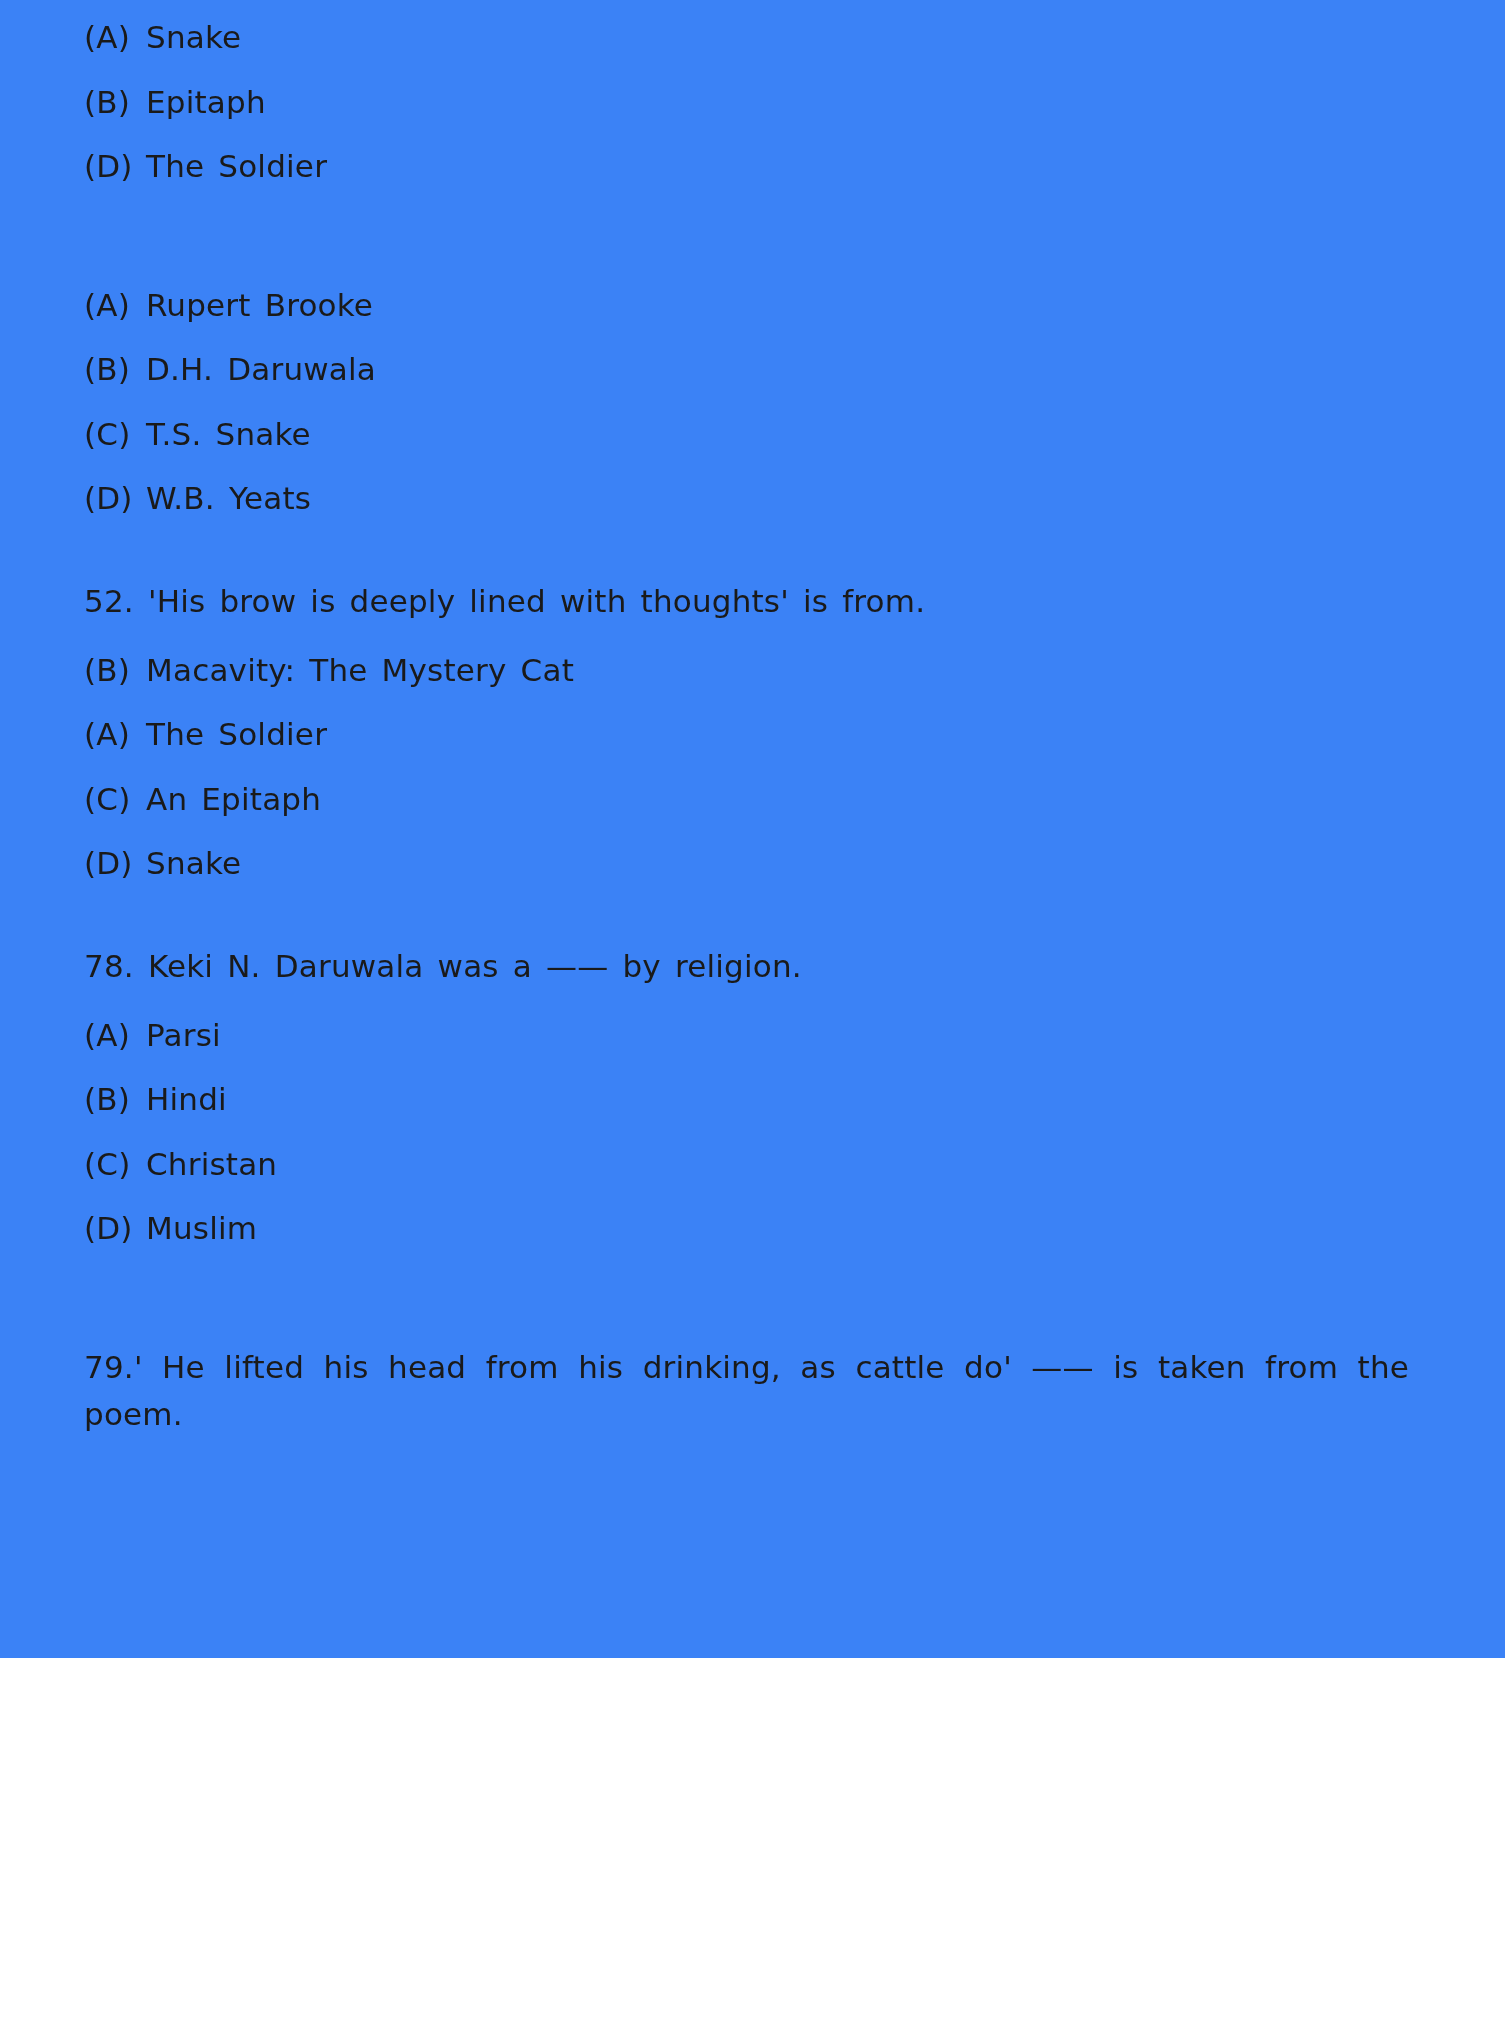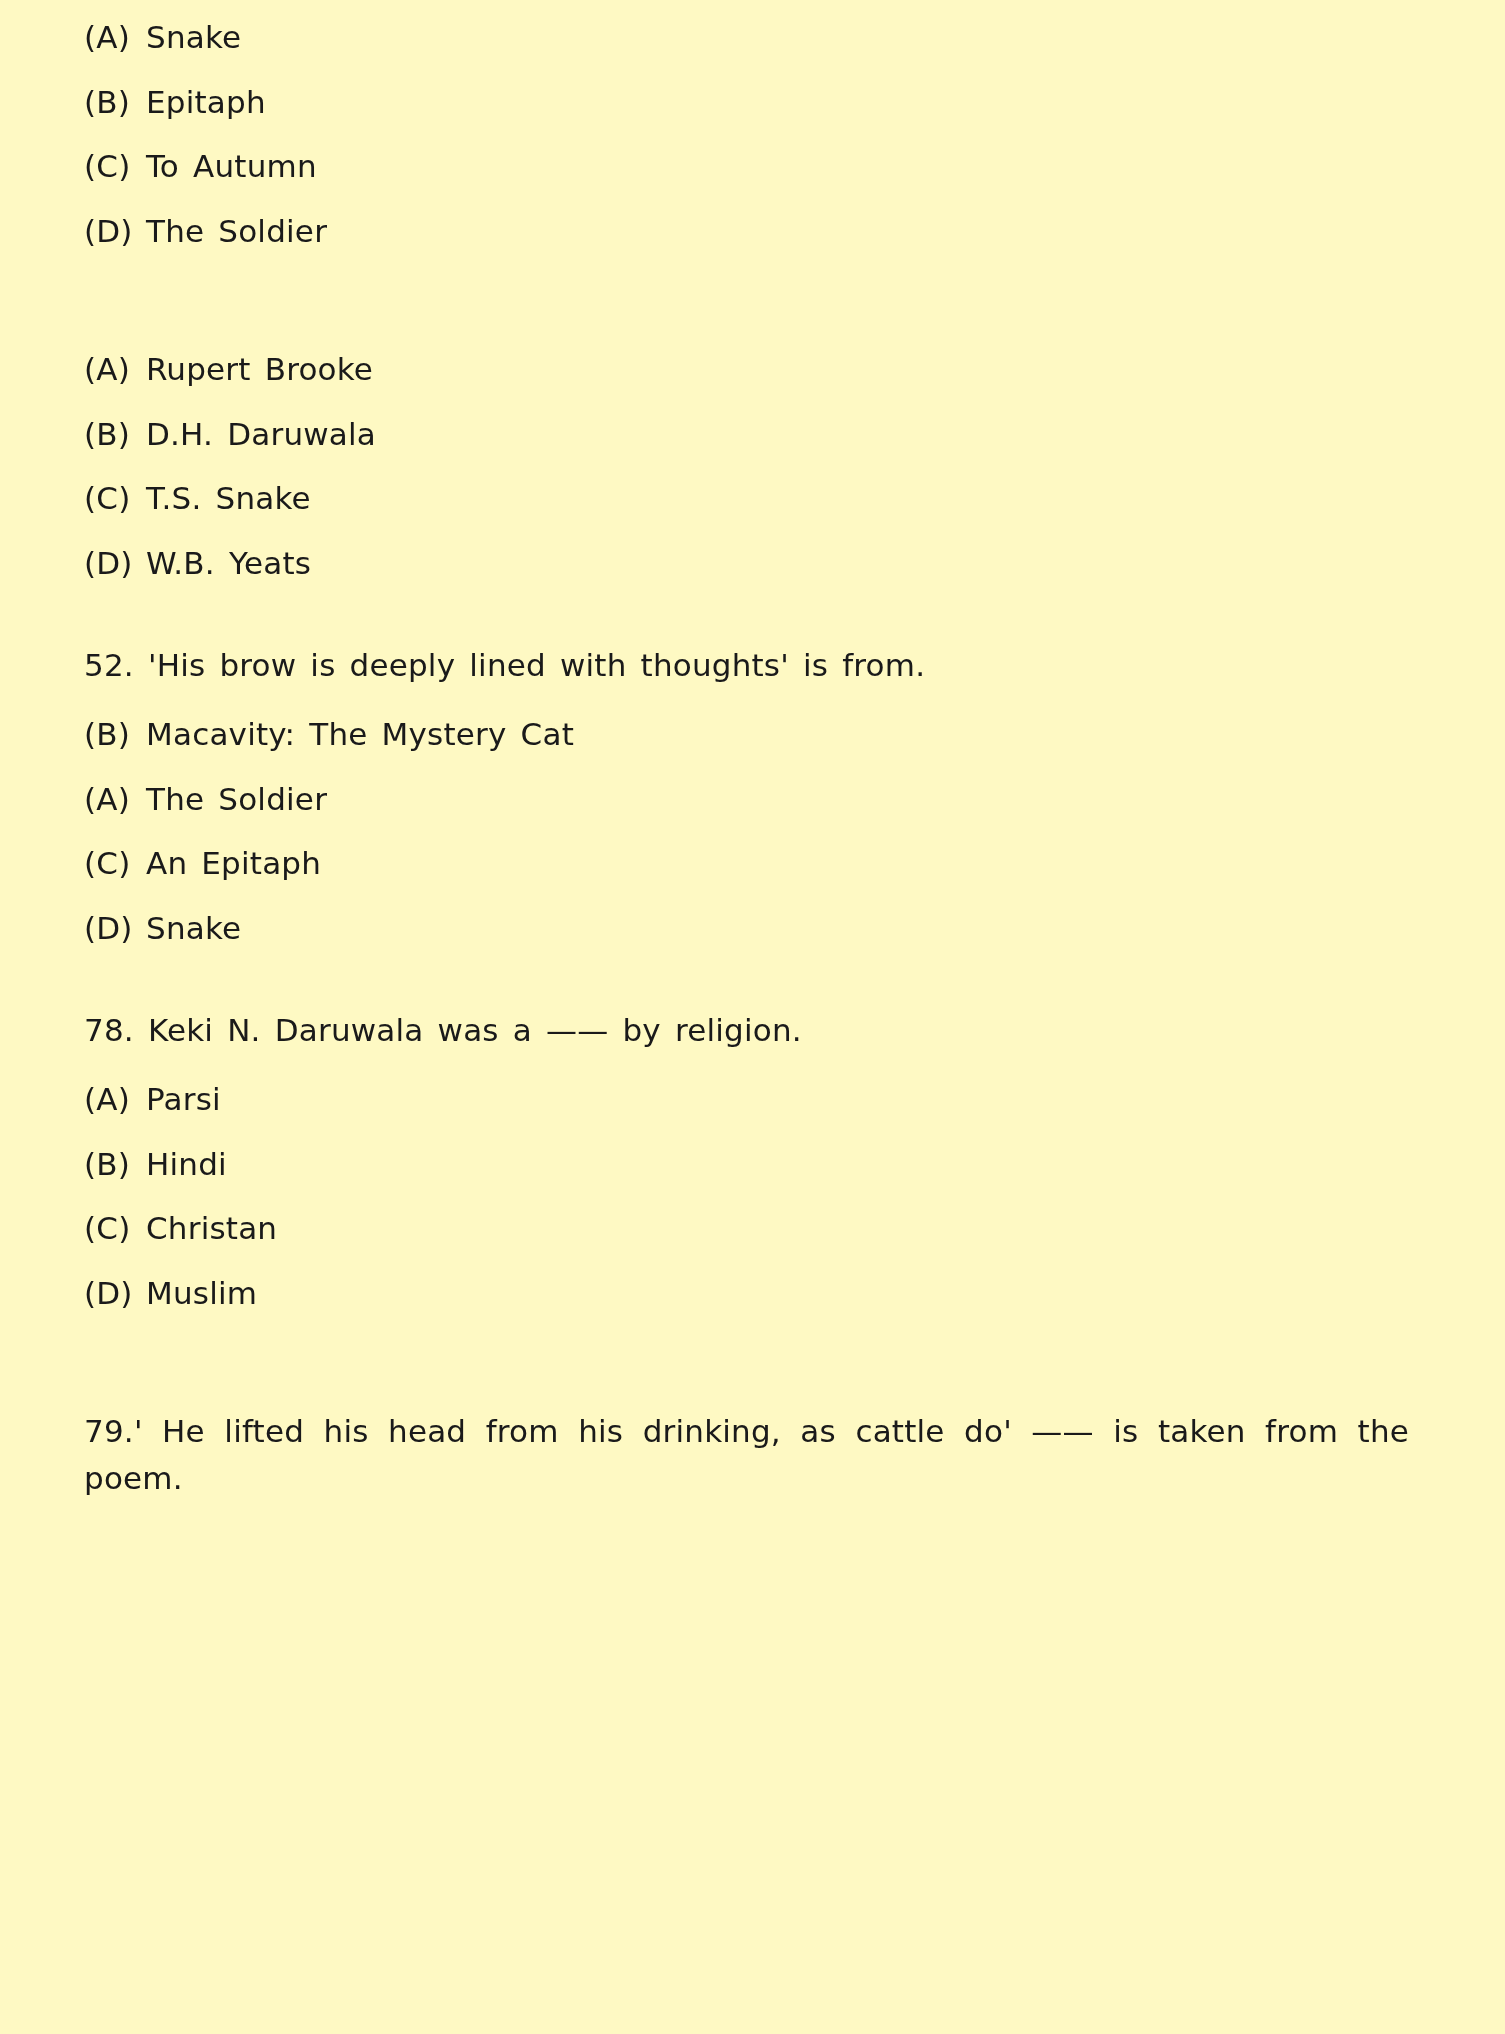--- a/index.html
+++ b/index.html
@@ -10,23 +10,23 @@
   body {
     width: 1505px;
     height: 2034px;
     font-family: "DejaVu Sans", sans-serif;
     color: #1a1a1a;
     overflow: hidden;
   }
   .page {
     box-sizing: border-box;
     width: 1505px;
-    height: 2034px;
+    height: 1658px;
     padding: 14px 96px 0 84px;
-    background: #fef9c3;
+    background: #3b82f6;
   }
   .q-block {
     margin-bottom: 56px;
   }
   .q-block:last-child {
     margin-bottom: 0;
   }
   .q-stem {
     font-size: 31px;
     line-height: 1.52;
@@ -62,23 +62,20 @@
 <body>
 
 <div class="page">
 
   <div class="lead-options">
     <p class="opt">
       <span class="lbl">(A)</span><span>Snake</span>
     </p>
     <p class="opt">
       <span class="lbl">(B)</span><span>Epitaph</span>
-    </p>
-    <p class="opt">
-      <span class="lbl">(C)</span><span>To  Autumn</span>
     </p>
     <p class="opt">
       <span class="lbl">(D)</span><span>The  Soldier</span>
     </p>
   </div>
 
   <div class="q-block">
     <p class="opt">
       <span class="lbl">(A)</span><span>Rupert  Brooke</span>
     </p>

